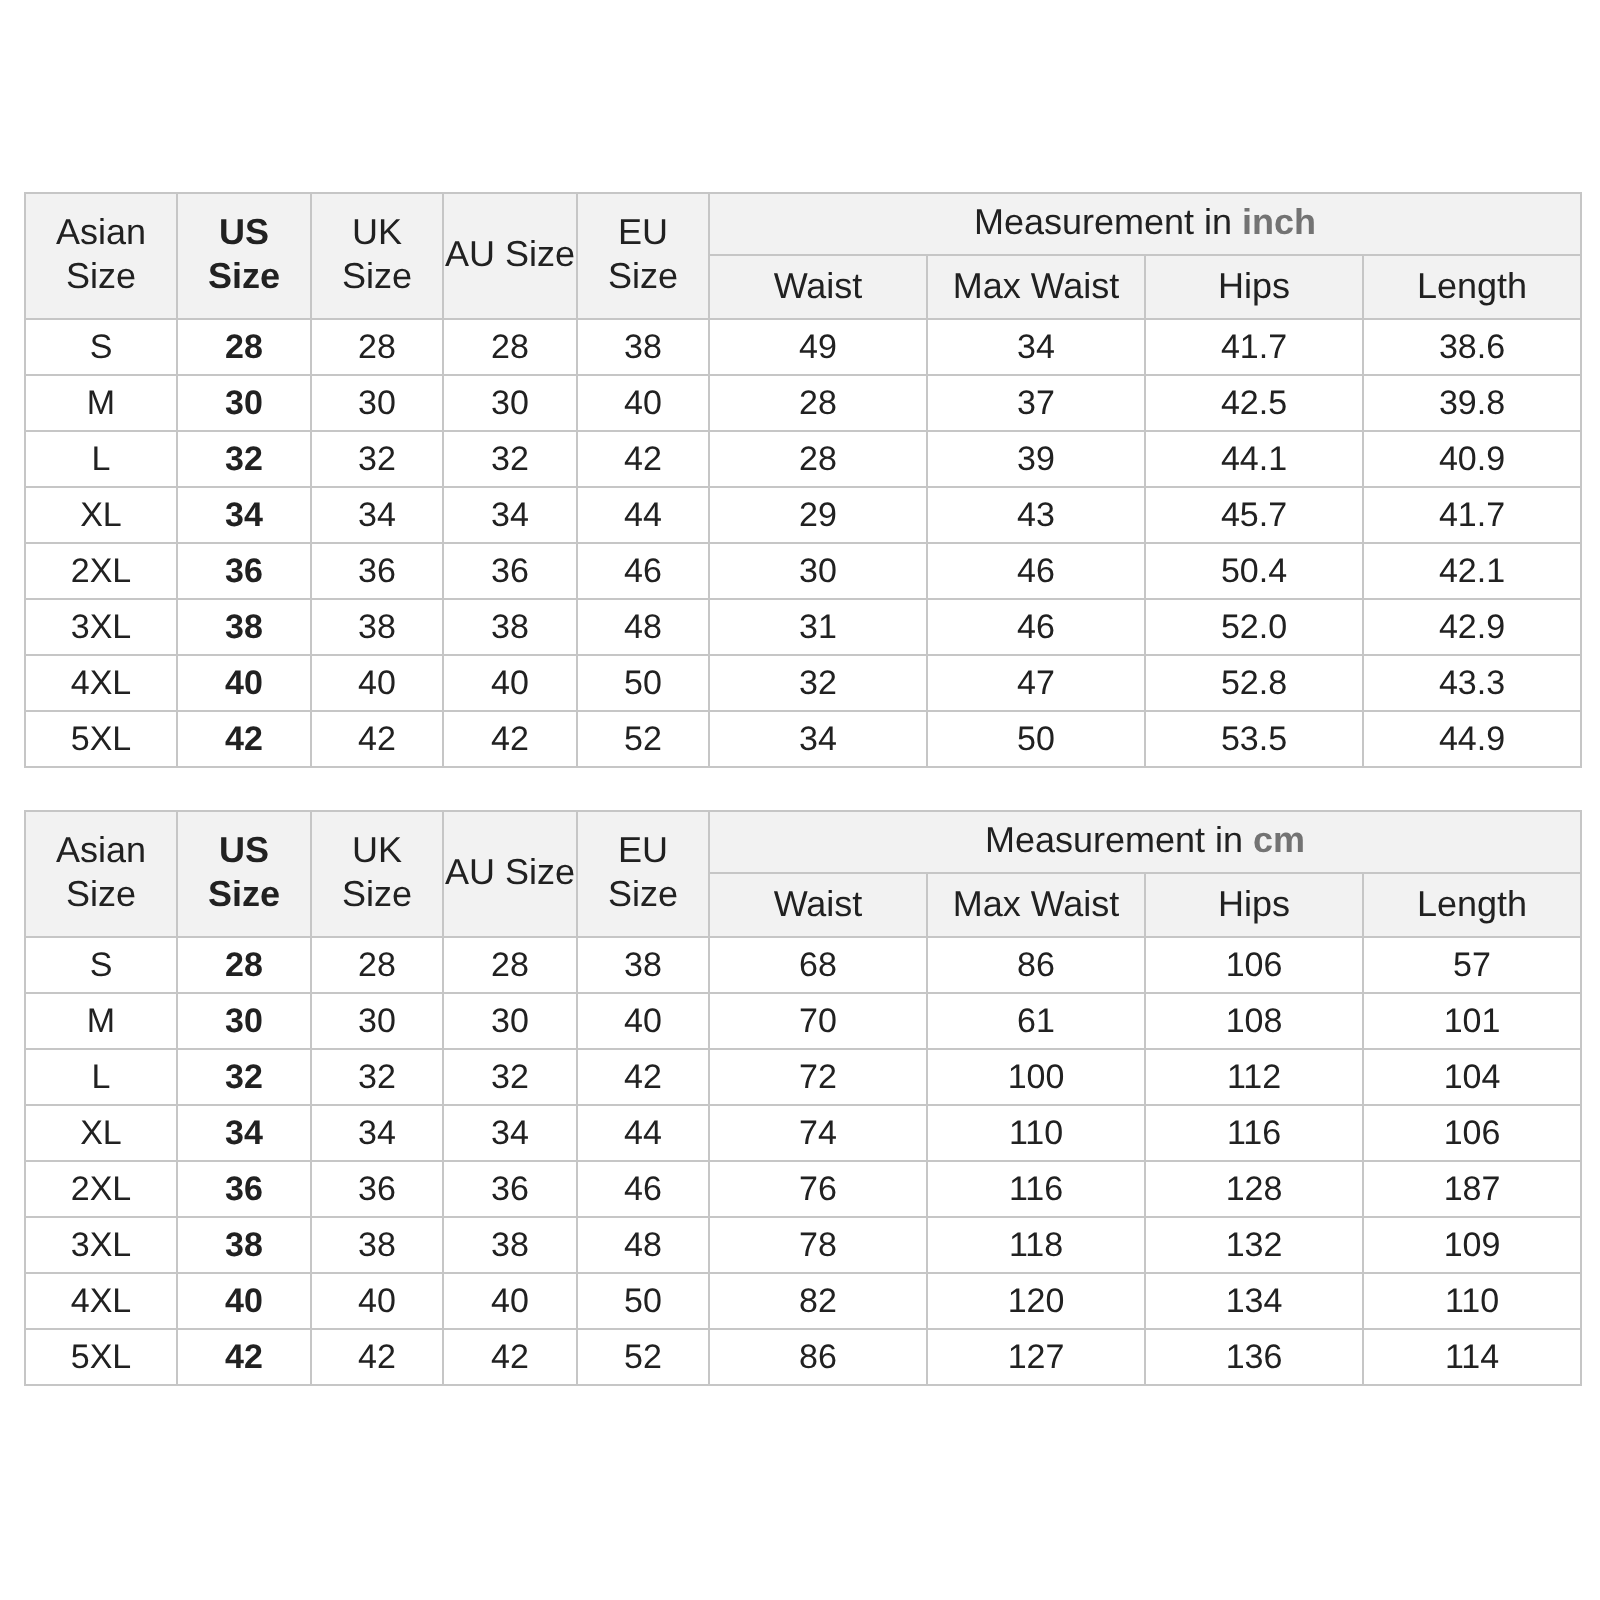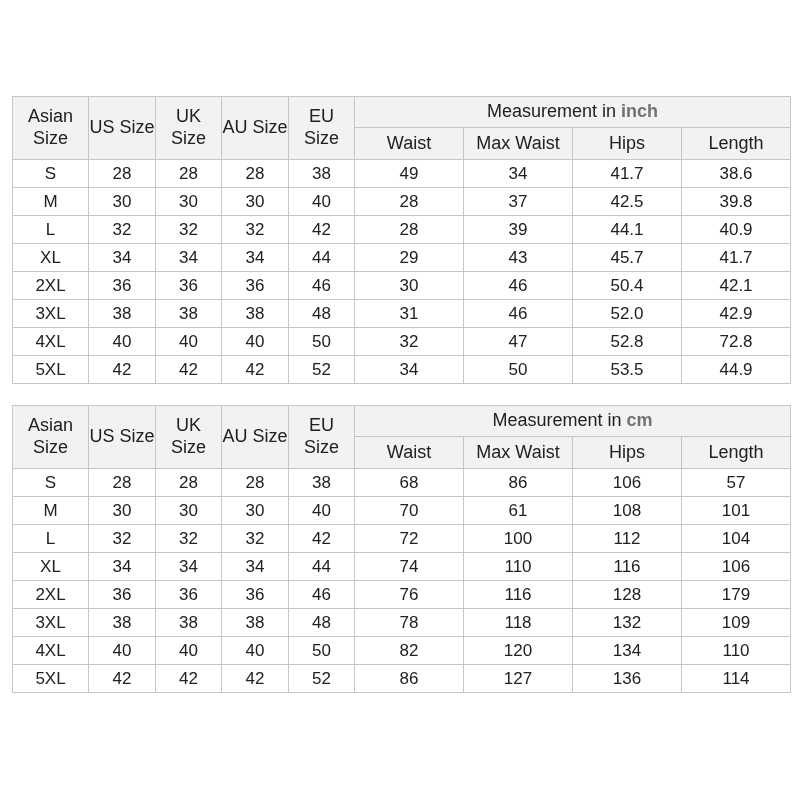--- a/index.html
+++ b/index.html
@@ -33,21 +33,21 @@
   }
   .size-chart thead th {
     background: #f2f2f2;
     font-weight: normal;
     font-size: 18px;
     line-height: 1.22;
   }
   .size-chart thead tr.measure-title-row th { height: 30px; }
   .size-chart thead tr.measure-head-row th { height: 31px; }
   .size-chart th.size-col-head { height: 63px; }
-  .size-chart th.us-col-head, .size-chart td.us-size-cell { font-weight: normal; }
+  .size-chart th.us-col-head, .size-chart td.us-size-cell { font-weight: bold; }
   .size-chart td {
     height: 27px;
     font-size: 17px;
     background: #ffffff;
   }
   .unit {
     color: #737373;
     font-weight: bold;
   }
   
@@ -160,21 +160,21 @@
         </tr>
         <tr>
           <td>4XL</td>
           <td class="us-size-cell">40</td>
           <td>40</td>
           <td>40</td>
           <td>50</td>
           <td>32</td>
           <td>47</td>
           <td>52.8</td>
-          <td>72.8</td>
+          <td>43.3</td>
         </tr>
         <tr>
           <td>5XL</td>
           <td class="us-size-cell">42</td>
           <td>42</td>
           <td>42</td>
           <td>52</td>
           <td>34</td>
           <td>50</td>
           <td>53.5</td>
@@ -258,21 +258,21 @@
         </tr>
         <tr>
           <td>2XL</td>
           <td class="us-size-cell">36</td>
           <td>36</td>
           <td>36</td>
           <td>46</td>
           <td>76</td>
           <td>116</td>
           <td>128</td>
-          <td>179</td>
+          <td>187</td>
         </tr>
         <tr>
           <td>3XL</td>
           <td class="us-size-cell">38</td>
           <td>38</td>
           <td>38</td>
           <td>48</td>
           <td>78</td>
           <td>118</td>
           <td>132</td>

